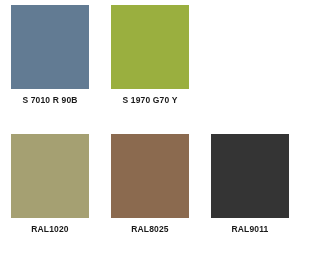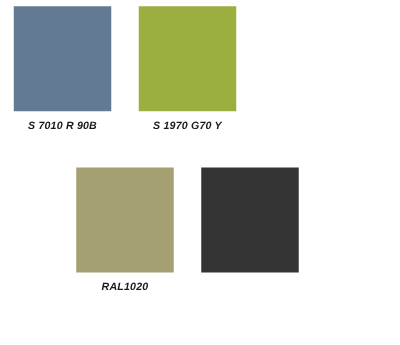--- a/index.html
+++ b/index.html
@@ -13,31 +13,30 @@
     font-family: "Liberation Sans", sans-serif;
     overflow: hidden;
   }
   #palette-board {
     position: relative;
     width: 300px;
     height: 264px;
     background: #ffffff;
     box-sizing: border-box;
     padding: 5px 0 0 0;
-    font-style: italic;
   }
   .swatch-row {
     display: flex;
     flex-direction: row;
     justify-content: flex-start;
     align-items: flex-start;
     width: 300px;
   }
   .swatch-row.row-top { margin-top: 0px; }
-  .swatch-row.row-bottom { margin-top: 28px; justify-content: center; }
+  .swatch-row.row-bottom { margin-top: 28px; }
   .swatch-cell {
     width: 100px;
     display: flex;
     flex-direction: column;
     align-items: center;
     box-sizing: border-box;
   }
   .swatch-chip {
     width: 78px;
     height: 84px;
@@ -76,20 +75,25 @@
 
   </div>
 
   <div class="swatch-row row-bottom">
 
     <div class="swatch-cell">
       <div class="swatch-chip" style="background-color: rgb(165, 160, 114);"></div>
       <div class="swatch-label">RAL1020</div>
     </div>
 
+    <div class="swatch-cell">
+      <div class="swatch-chip" style="background-color: rgb(139, 106, 79);"></div>
+      <div class="swatch-label">RAL8025</div>
+    </div>
 
     <div class="swatch-cell">
       <div class="swatch-chip" style="background-color: rgb(52, 52, 52);"></div>
+      <div class="swatch-label">RAL9011</div>
     </div>
 
   </div>
 
 </div>
 
 </body></html>

